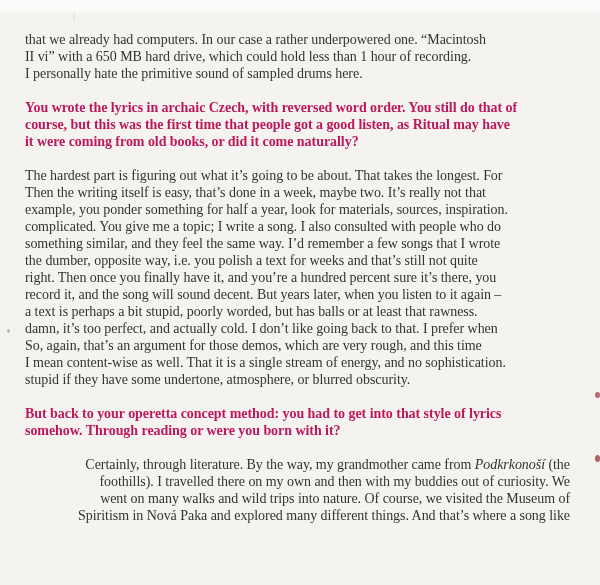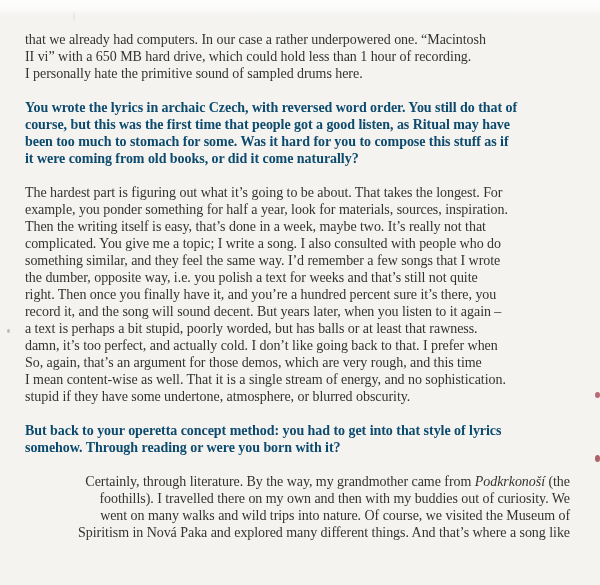--- a/index.html
+++ b/index.html
@@ -33,21 +33,21 @@
     left: 25px;
     width: 545px;
     color: #35332f;
     font-size: 14px;
     line-height: 17px;
   }
   .para { margin: 0 0 17px 0; }
   .para:last-child { margin-bottom: 0; text-align: right; }
   .para.bold {
     font-weight: bold;
-    color: #0c4a6e;
+    color: #be185d;
   }
   .line {
     white-space: nowrap;
     letter-spacing: -0.05px;
   }
   .speck {
     position: absolute;
     border-radius: 50%;
   }
 </style>
@@ -58,27 +58,26 @@
   <div class="top-edge"></div>
   <div class="text-block">
       <div class="para regular">
         <div class="line">that we already had computers. In our case a rather underpowered one. “Macintosh</div>
         <div class="line">II vi” with a 650 MB hard drive, which could hold less than 1 hour of recording.</div>
         <div class="line">I personally hate the primitive sound of sampled drums here.</div>
       </div>
       <div class="para bold">
         <div class="line">You wrote the lyrics in archaic Czech, with reversed word order. You still do that of</div>
         <div class="line">course, but this was the first time that people got a good listen, as Ritual may have</div>
-        <div class="line">been too much to stomach for some. Was it hard for you to compose this stuff as if</div>
         <div class="line">it were coming from old books, or did it come naturally?</div>
       </div>
       <div class="para regular">
         <div class="line">The hardest part is figuring out what it’s going to be about. That takes the longest. For</div>
+        <div class="line">Then the writing itself is easy, that’s done in a week, maybe two. It’s really not that</div>
         <div class="line">example, you ponder something for half a year, look for materials, sources, inspiration.</div>
-        <div class="line">Then the writing itself is easy, that’s done in a week, maybe two. It’s really not that</div>
         <div class="line">complicated. You give me a topic; I write a song. I also consulted with people who do</div>
         <div class="line">something similar, and they feel the same way. I’d remember a few songs that I wrote</div>
         <div class="line">the dumber, opposite way, i.e. you polish a text for weeks and that’s still not quite</div>
         <div class="line">right. Then once you finally have it, and you’re a hundred percent sure it’s there, you</div>
         <div class="line">record it, and the song will sound decent. But years later, when you listen to it again –</div>
         <div class="line">a text is perhaps a bit stupid, poorly worded, but has balls or at least that rawness.</div>
         <div class="line">damn, it’s too perfect, and actually cold. I don’t like going back to that. I prefer when</div>
         <div class="line">So, again, that’s an argument for those demos, which are very rough, and this time</div>
         <div class="line">I mean content-wise as well. That it is a single stream of energy, and no sophistication.</div>
         <div class="line">stupid if they have some undertone, atmosphere, or blurred obscurity.</div>

